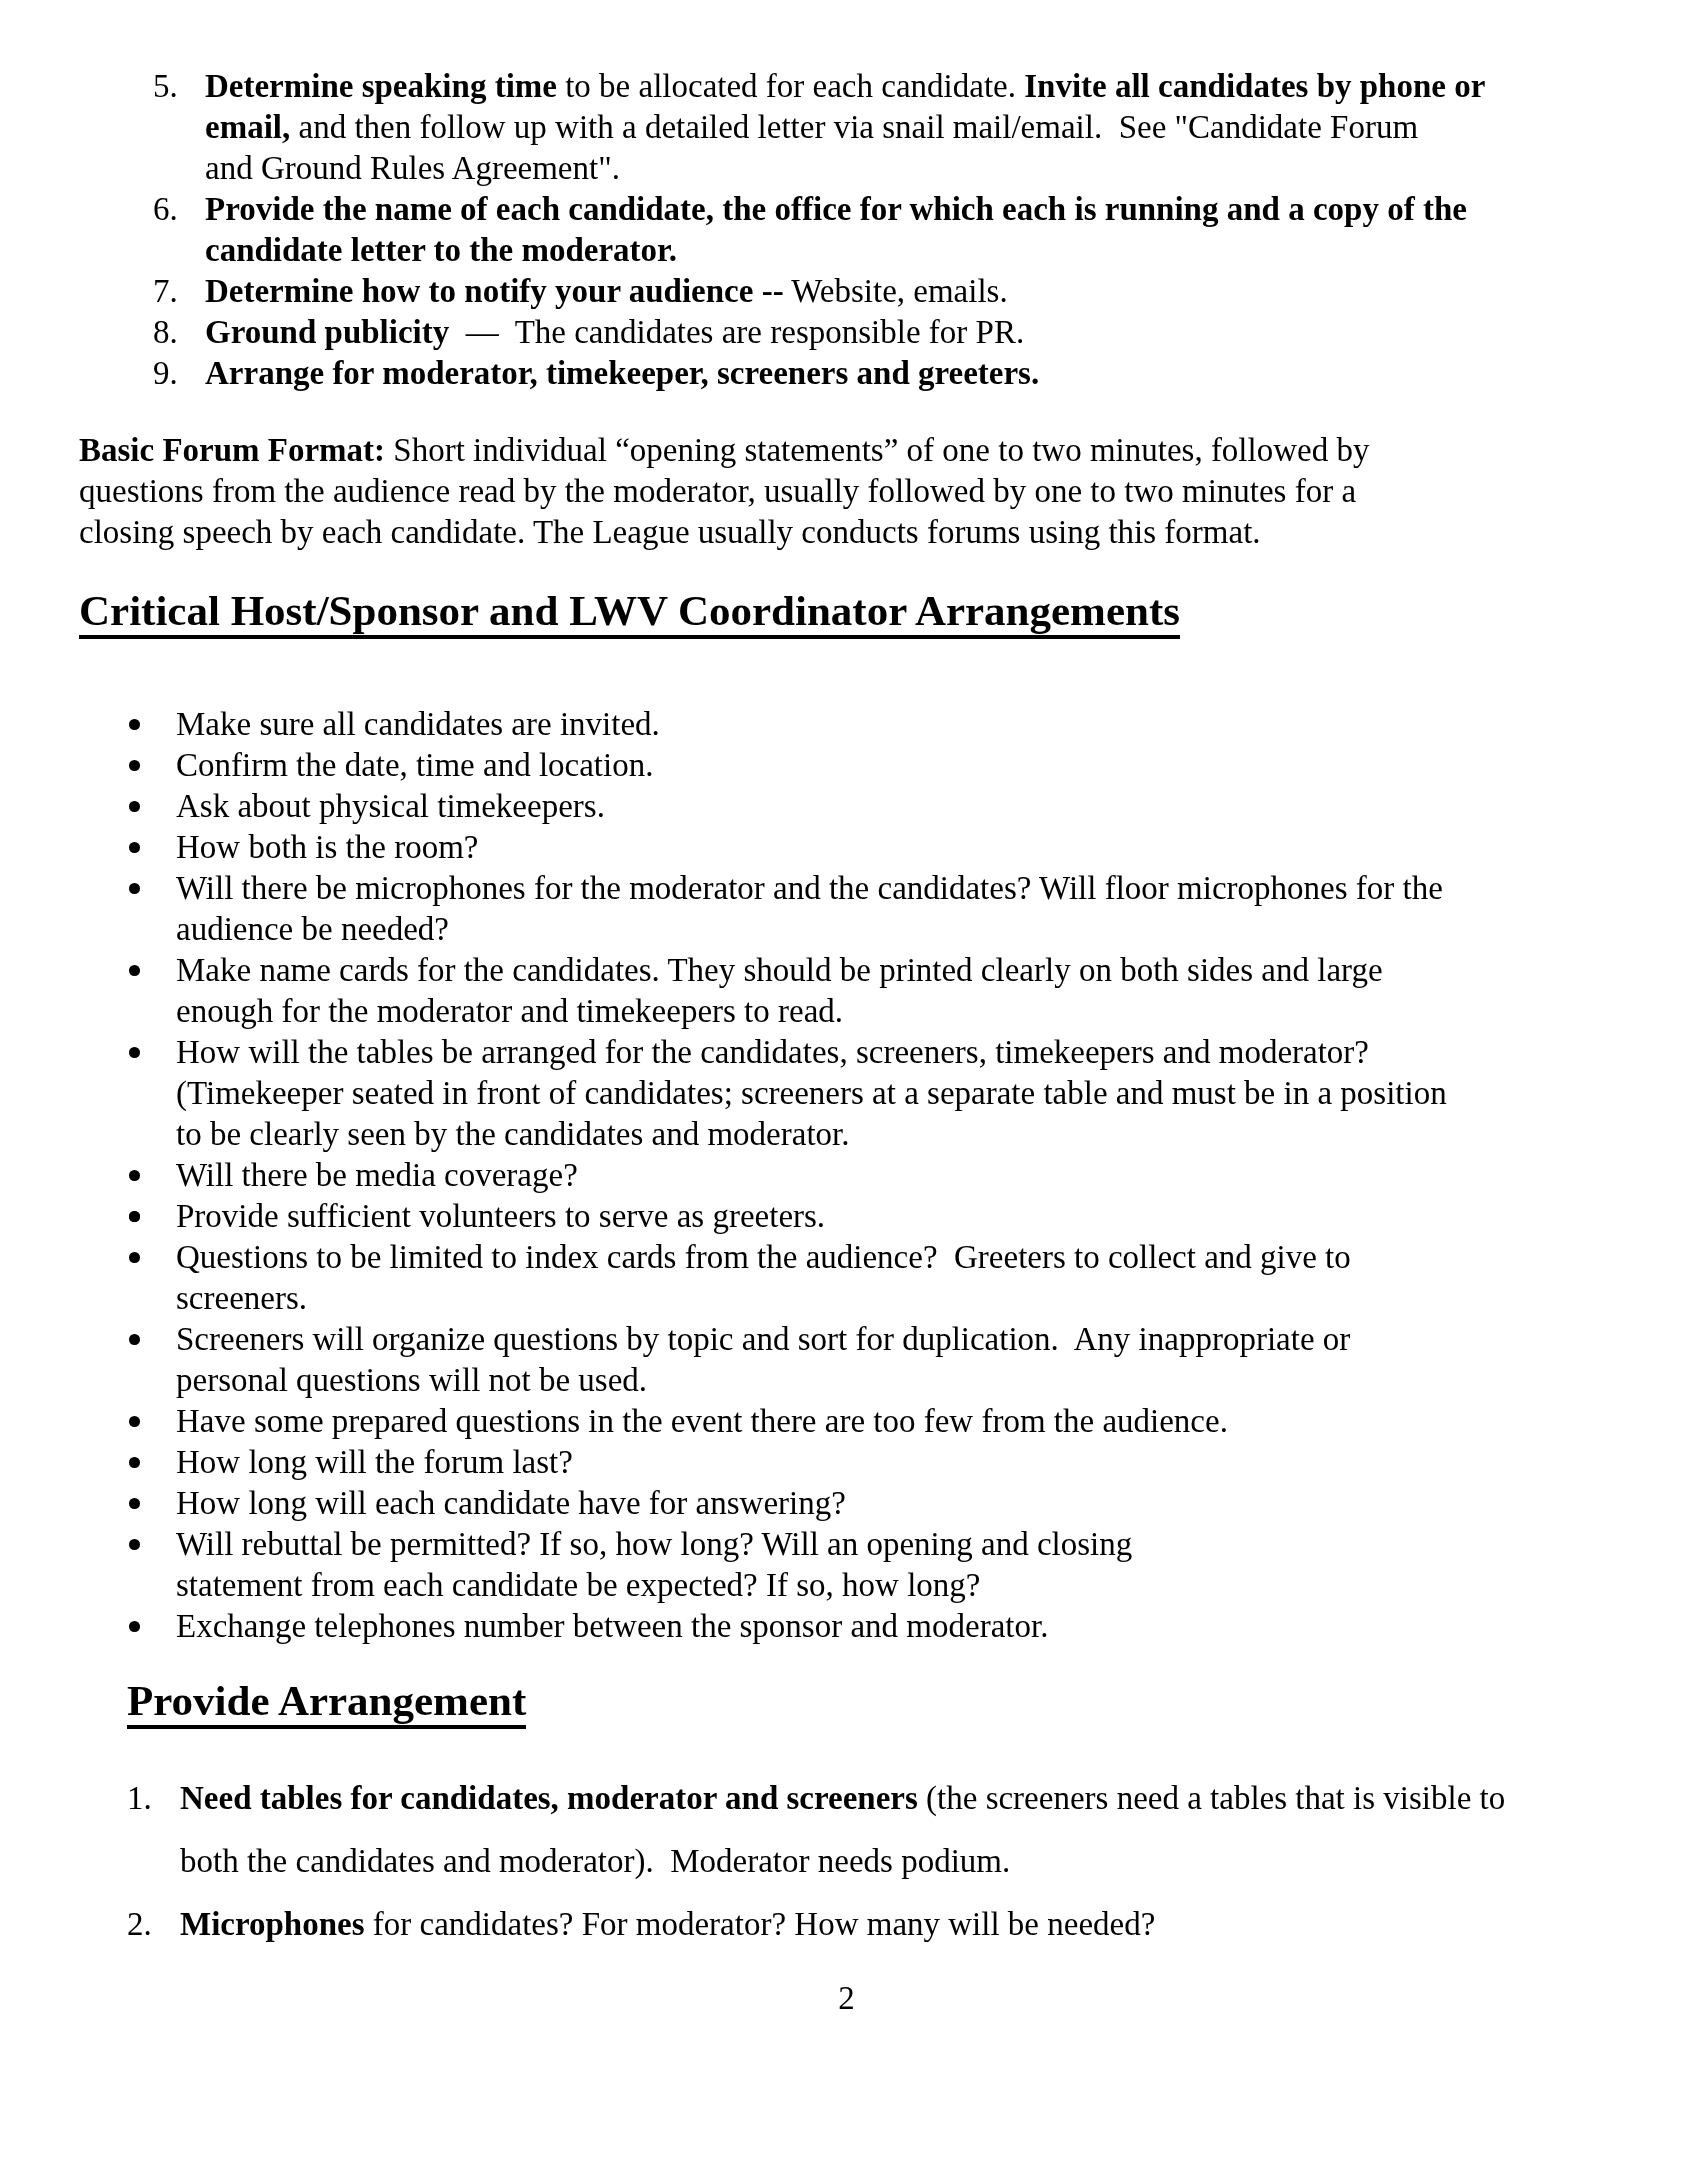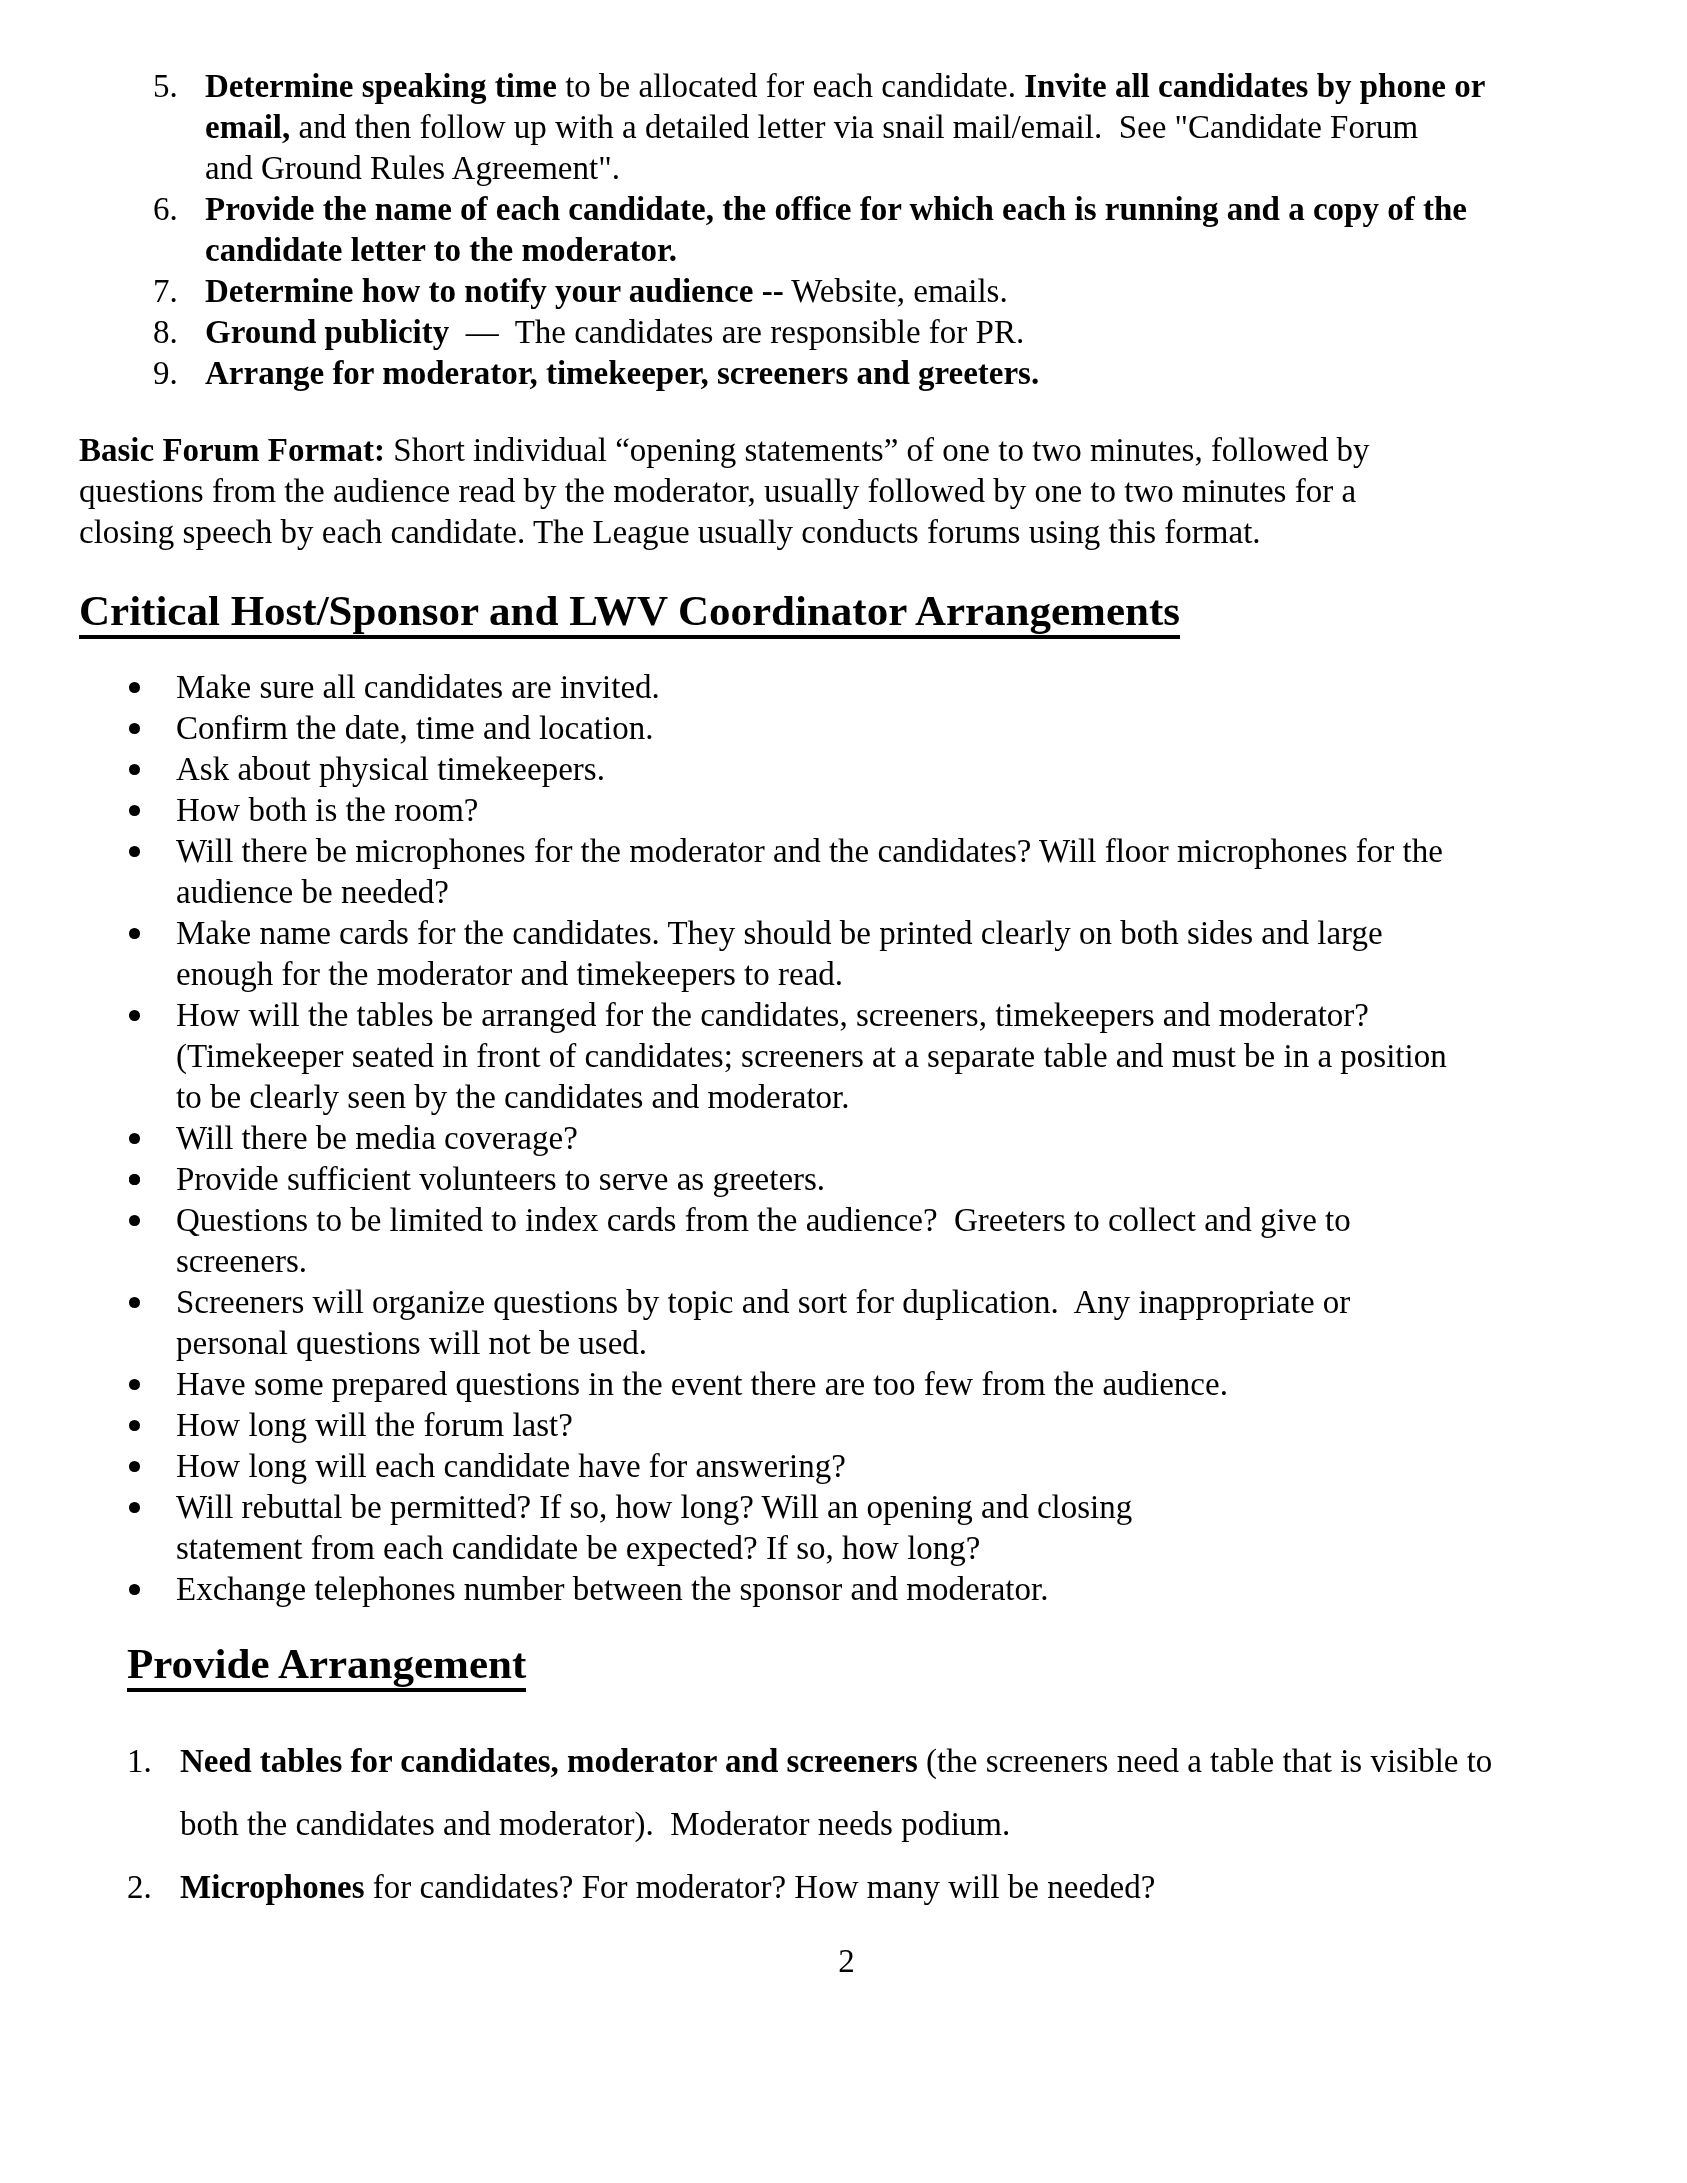--- a/index.html
+++ b/index.html
@@ -33,21 +33,21 @@
   h1, h2 {
     font-size: 43px;
     line-height: 60px;
     font-weight: bold;
   }
   h1 { margin-top: 28px; }
   h2 { margin-top: 24px; margin-left: 48px; }
   .hl { border-bottom: 4.6px solid #000; padding-bottom: 1.3px; }
 
   
-  .bullets { margin-top: 26px; }
+  .bullets { margin-top: 63px; }
   .bullets li { padding-left: 97px; }
   .bullets .dot {
     position: absolute;
     left: 50px;
     top: 15px;
     width: 10.6px;
     height: 10.6px;
     border-radius: 50%;
     background: #000;
   }
@@ -93,20 +93,20 @@
       <li><span class="marker dot"></span><span class="txt"><span>Have some prepared questions in the event there are too few from the audience.</span></span></li>
       <li><span class="marker dot"></span><span class="txt"><span>How long will the forum last?</span></span></li>
       <li><span class="marker dot"></span><span class="txt"><span>How long will each candidate have for answering?</span></span></li>
       <li><span class="marker dot"></span><span class="txt"><span>Will rebuttal be permitted? If so, how long? Will an opening and closing</span><br><span>statement from each candidate be expected? If so, how long?</span></span></li>
       <li><span class="marker dot"></span><span class="txt"><span>Exchange telephones number between the sponsor and moderator.</span></span></li>
     </ul>
 
   <h2><span class="hl">Provide Arrangement</span></h2>
 
   <ol class="bottom-list">
-      <li><span class="marker">1.</span><span class="txt"><b>Need tables for candidates, moderator and screeners</b><span> (the screeners need a table that is visible to</span><br><span>both the candidates and moderator).  Moderator needs podium.</span></span></li>
+      <li><span class="marker">1.</span><span class="txt"><b>Need tables for candidates, moderator and screeners</b><span> (the screeners need a tables that is visible to</span><br><span>both the candidates and moderator).  Moderator needs podium.</span></span></li>
       <li><span class="marker">2.</span><span class="txt"><b>Microphones</b><span> for candidates? For moderator? How many will be needed?</span></span></li>
     </ol>
 
   <div class="pagenum">2</div>
 
 </div>
 
 
 </body></html>

